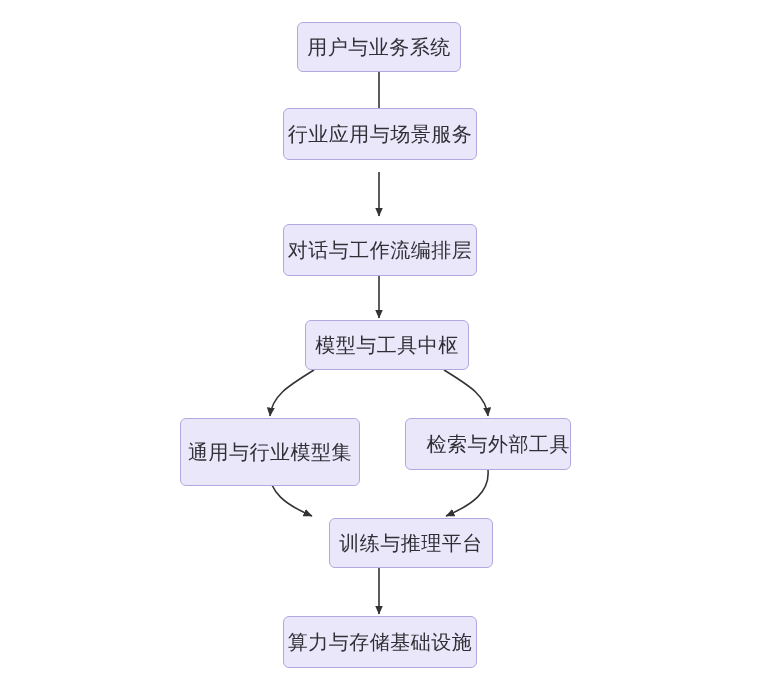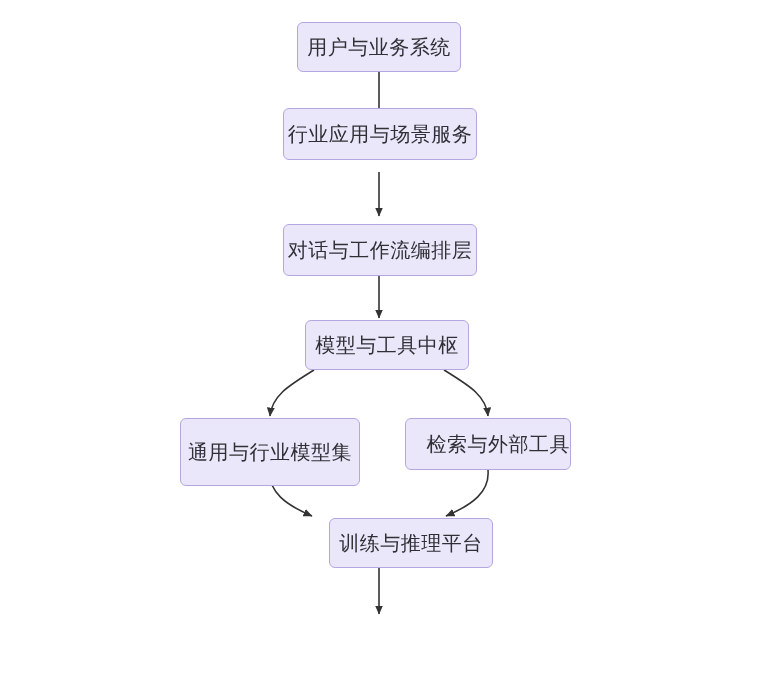--- a/index.html
+++ b/index.html
@@ -105,14 +105,17 @@
   </div>
 
   <div class="node" id="node-tools">
     <span class="node-label">检索与外部工具</span>
   </div>
 
   <div class="node" id="node-platform">
     <span class="node-label">训练与推理平台</span>
   </div>
 
+  <div class="node" id="node-infra">
+    <span class="node-label">算力与存储基础设施</span>
+  </div>
 
 </div>
 
 </body></html>

